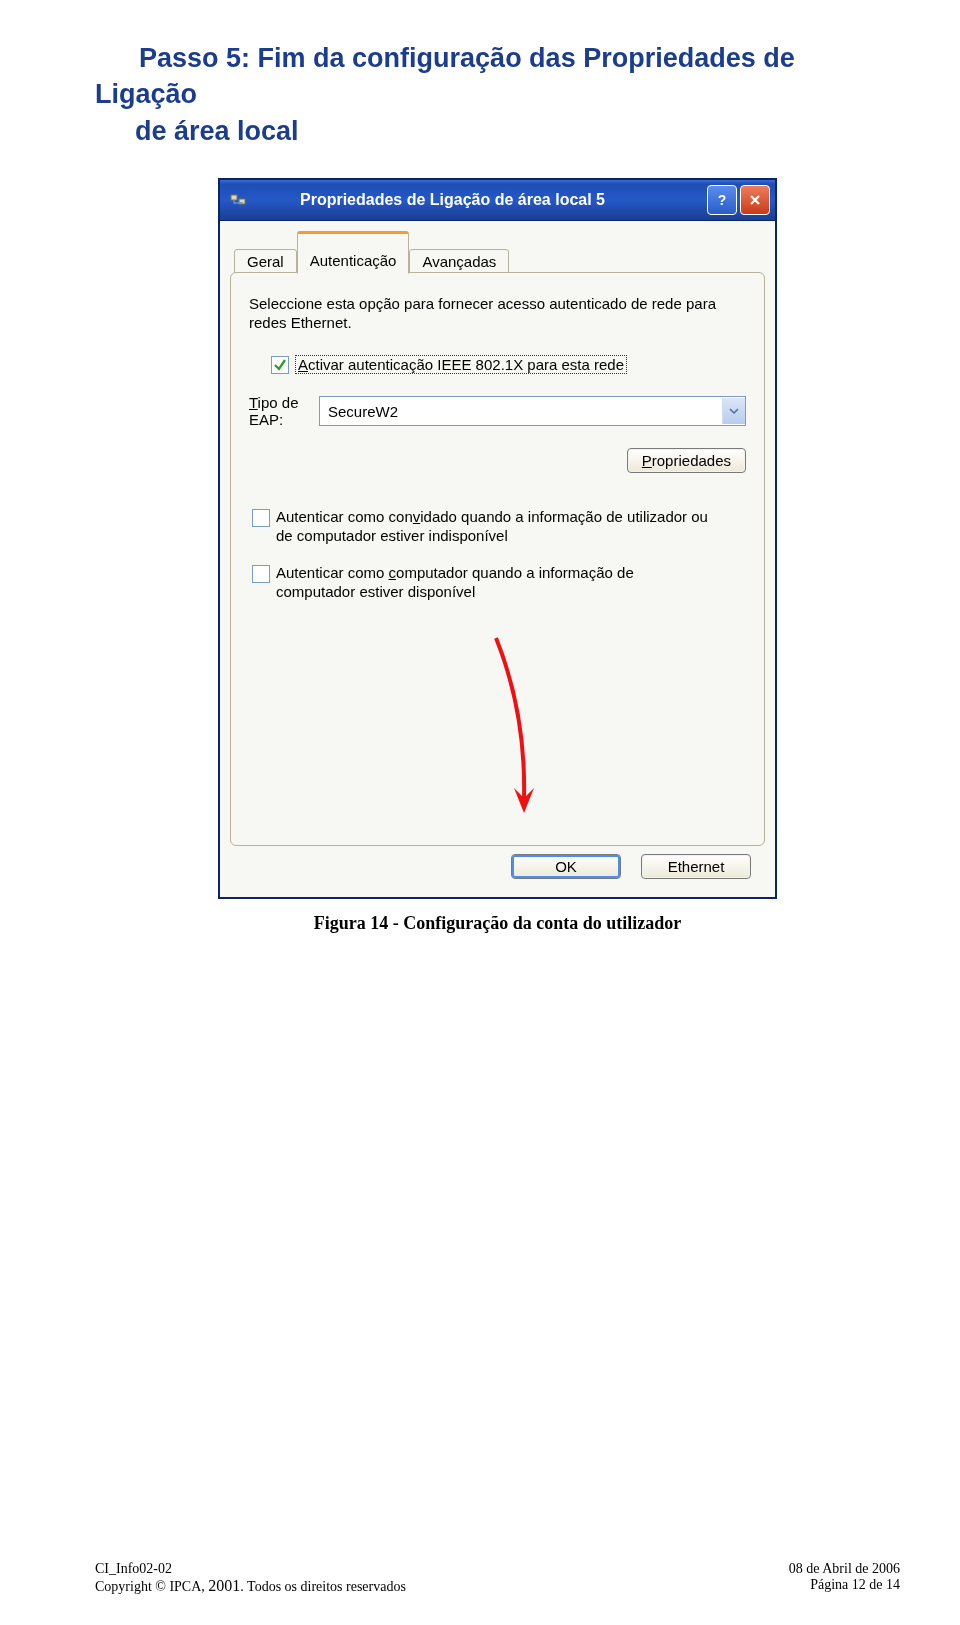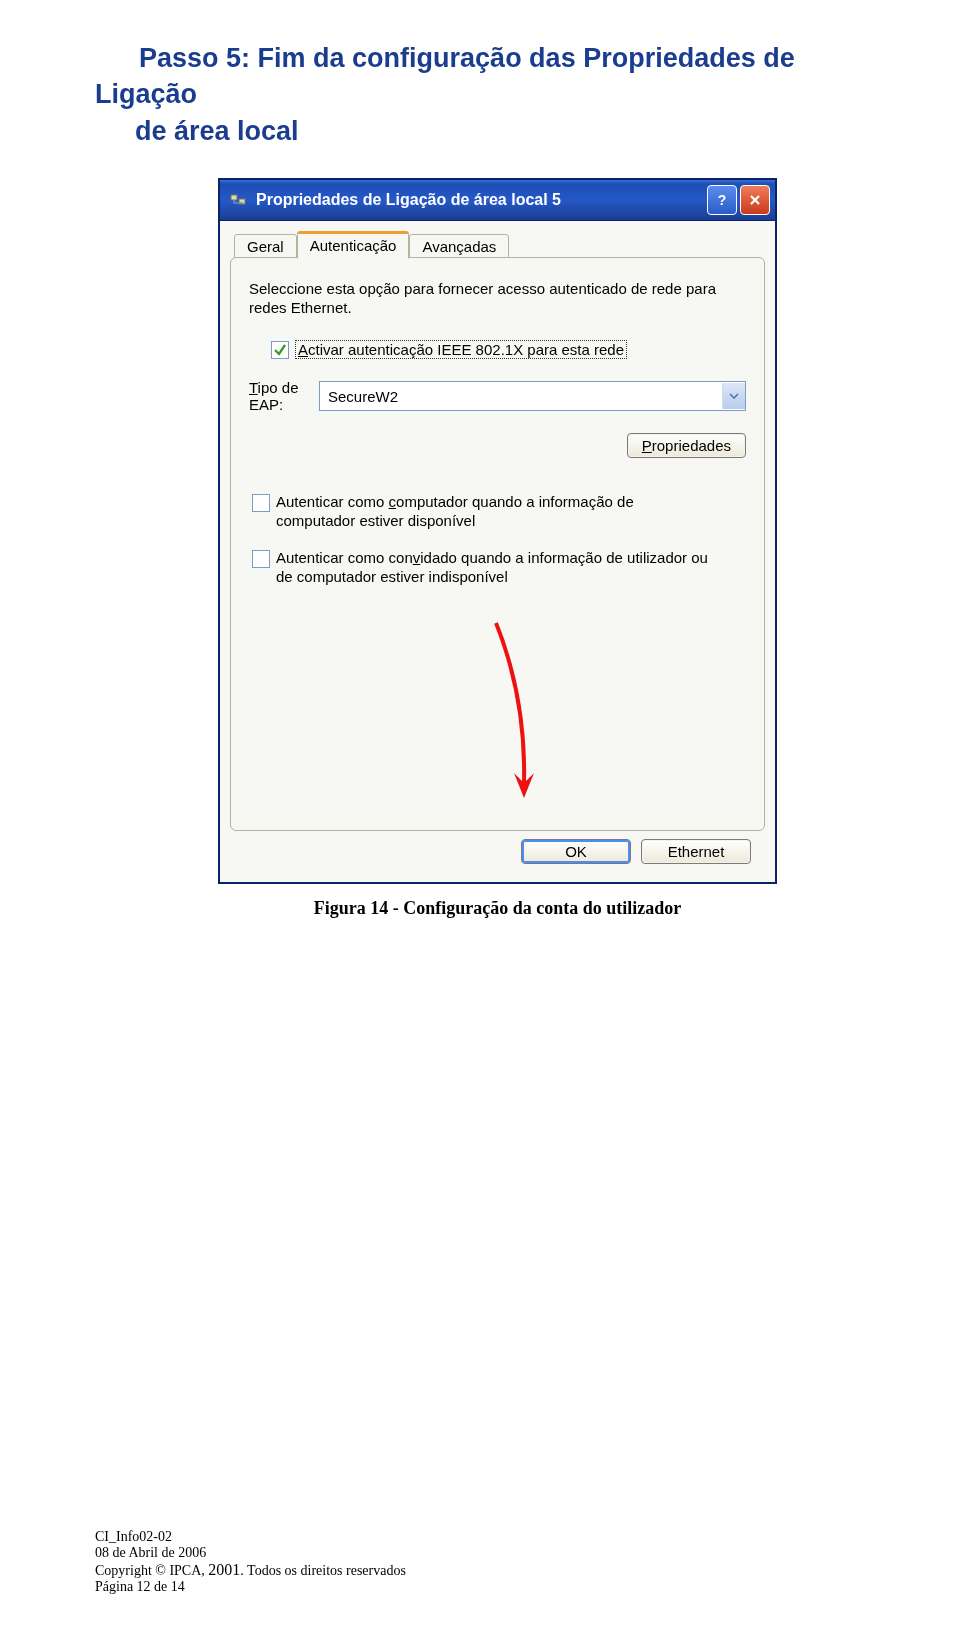--- a/index.html
+++ b/index.html
@@ -45,20 +45,21 @@
     background: #fff;
     box-shadow: 0 0 0 1px #0a246a;
   }
   .xp-titlebar {
     height: 40px;
     background: linear-gradient(to bottom, #3a6ed5 0%, #1e4eb4 10%, #2558c8 50%, #1a3d92 100%);
     display: flex;
     align-items: center;
     padding: 0 5px 0 8px;
     border-bottom: 1px solid #0a246a;
+    gap: 44px;
   }
   .xp-titlebar-icon {
     width: 20px;
     height: 20px;
     margin-right: 8px;
     display: inline-flex;
     align-items: center;
     justify-content: center;
   }
   .xp-titlebar-text {
@@ -106,21 +107,21 @@
     border-bottom: 1px solid #b6b29e;
     border-radius: 3px 3px 0 0;
     padding: 3px 12px 2px 12px;
     font-size: 15px;
     margin-right: 0px;
     position: relative;
   }
   .xp-tab.active {
     border-bottom: 1px solid #f7f7f3;
     border-top: 3px solid #f59b35;
-    padding-top: 3px;
+    padding-top: 18px;
     padding-bottom: 4px;
     z-index: 2;
     margin-bottom: -1px;
   }
   .xp-tab-panel {
     border: 1px solid #b6b29e;
     border-radius: 6px;
     padding: 22px 18px 20px 18px;
     background: #f7f7f3;
     min-height: 530px;
@@ -223,21 +224,21 @@
   }
   .red-arrow {
     position: absolute;
     left: 255px;
     top: 360px;
     pointer-events: none;
   }
   .dialog-footer {
     display: flex;
     justify-content: flex-end;
-    gap: 10px;
+    gap: 20px;
     padding: 8px 14px 0 0;
   }
   .caption {
     text-align: center;
     font-family: "Times New Roman", serif;
     font-size: 18px;
     font-weight: bold;
     color: #000;
     margin-top: 8px;
   }
@@ -246,21 +247,20 @@
     bottom: 30px;
     left: 95px;
     right: 60px;
     font-size: 14px;
     color: #000;
     font-family: "Times New Roman", serif;
   }
   .footer-row {
     display: flex;
     justify-content: space-between;
-    flex-direction: column;
   }
   .footer-year {
     font-size: 16px;
   }
 </style>
 </head>
 <body>
 
 <div class="page">
 
@@ -332,28 +332,28 @@
           </div>
 
           <div class="prop-btn-row">
             <div class="xp-btn"><span class="underline-letter">P</span><span>ropriedades</span></div>
           </div>
 
           <div class="checkbox-row secondary">
             <span class="cb">
               
             </span>
-            <span class="cb-label"><span>Autenticar como </span><span class="underline-letter">c</span><span>omputador quando a informação de</span><br><span>computador estiver disponível</span></span>
+            <span class="cb-label"><span>Autenticar como con</span><span class="underline-letter">v</span><span>idado quando a informação de utilizador ou</span><br><span>de computador estiver indisponível</span></span>
           </div>
 
           <div class="checkbox-row secondary">
             <span class="cb">
               
             </span>
-            <span class="cb-label"><span>Autenticar como con</span><span class="underline-letter">v</span><span>idado quando a informação de utilizador ou</span><br><span>de computador estiver indisponível</span></span>
+            <span class="cb-label"><span>Autenticar como </span><span class="underline-letter">c</span><span>omputador quando a informação de</span><br><span>computador estiver disponível</span></span>
           </div>
 
           <svg class="red-arrow" width="80" height="200" viewBox="0 0 80 200">
             <path d="M10 5 Q 40 80 38 165" stroke="#e11" stroke-width="4" fill="none"></path>
             <path d="M38 180 L28 155 L38 165 L48 155 Z" fill="#e11"></path>
           </svg>
 
         </div>
 
         <div class="dialog-footer">

